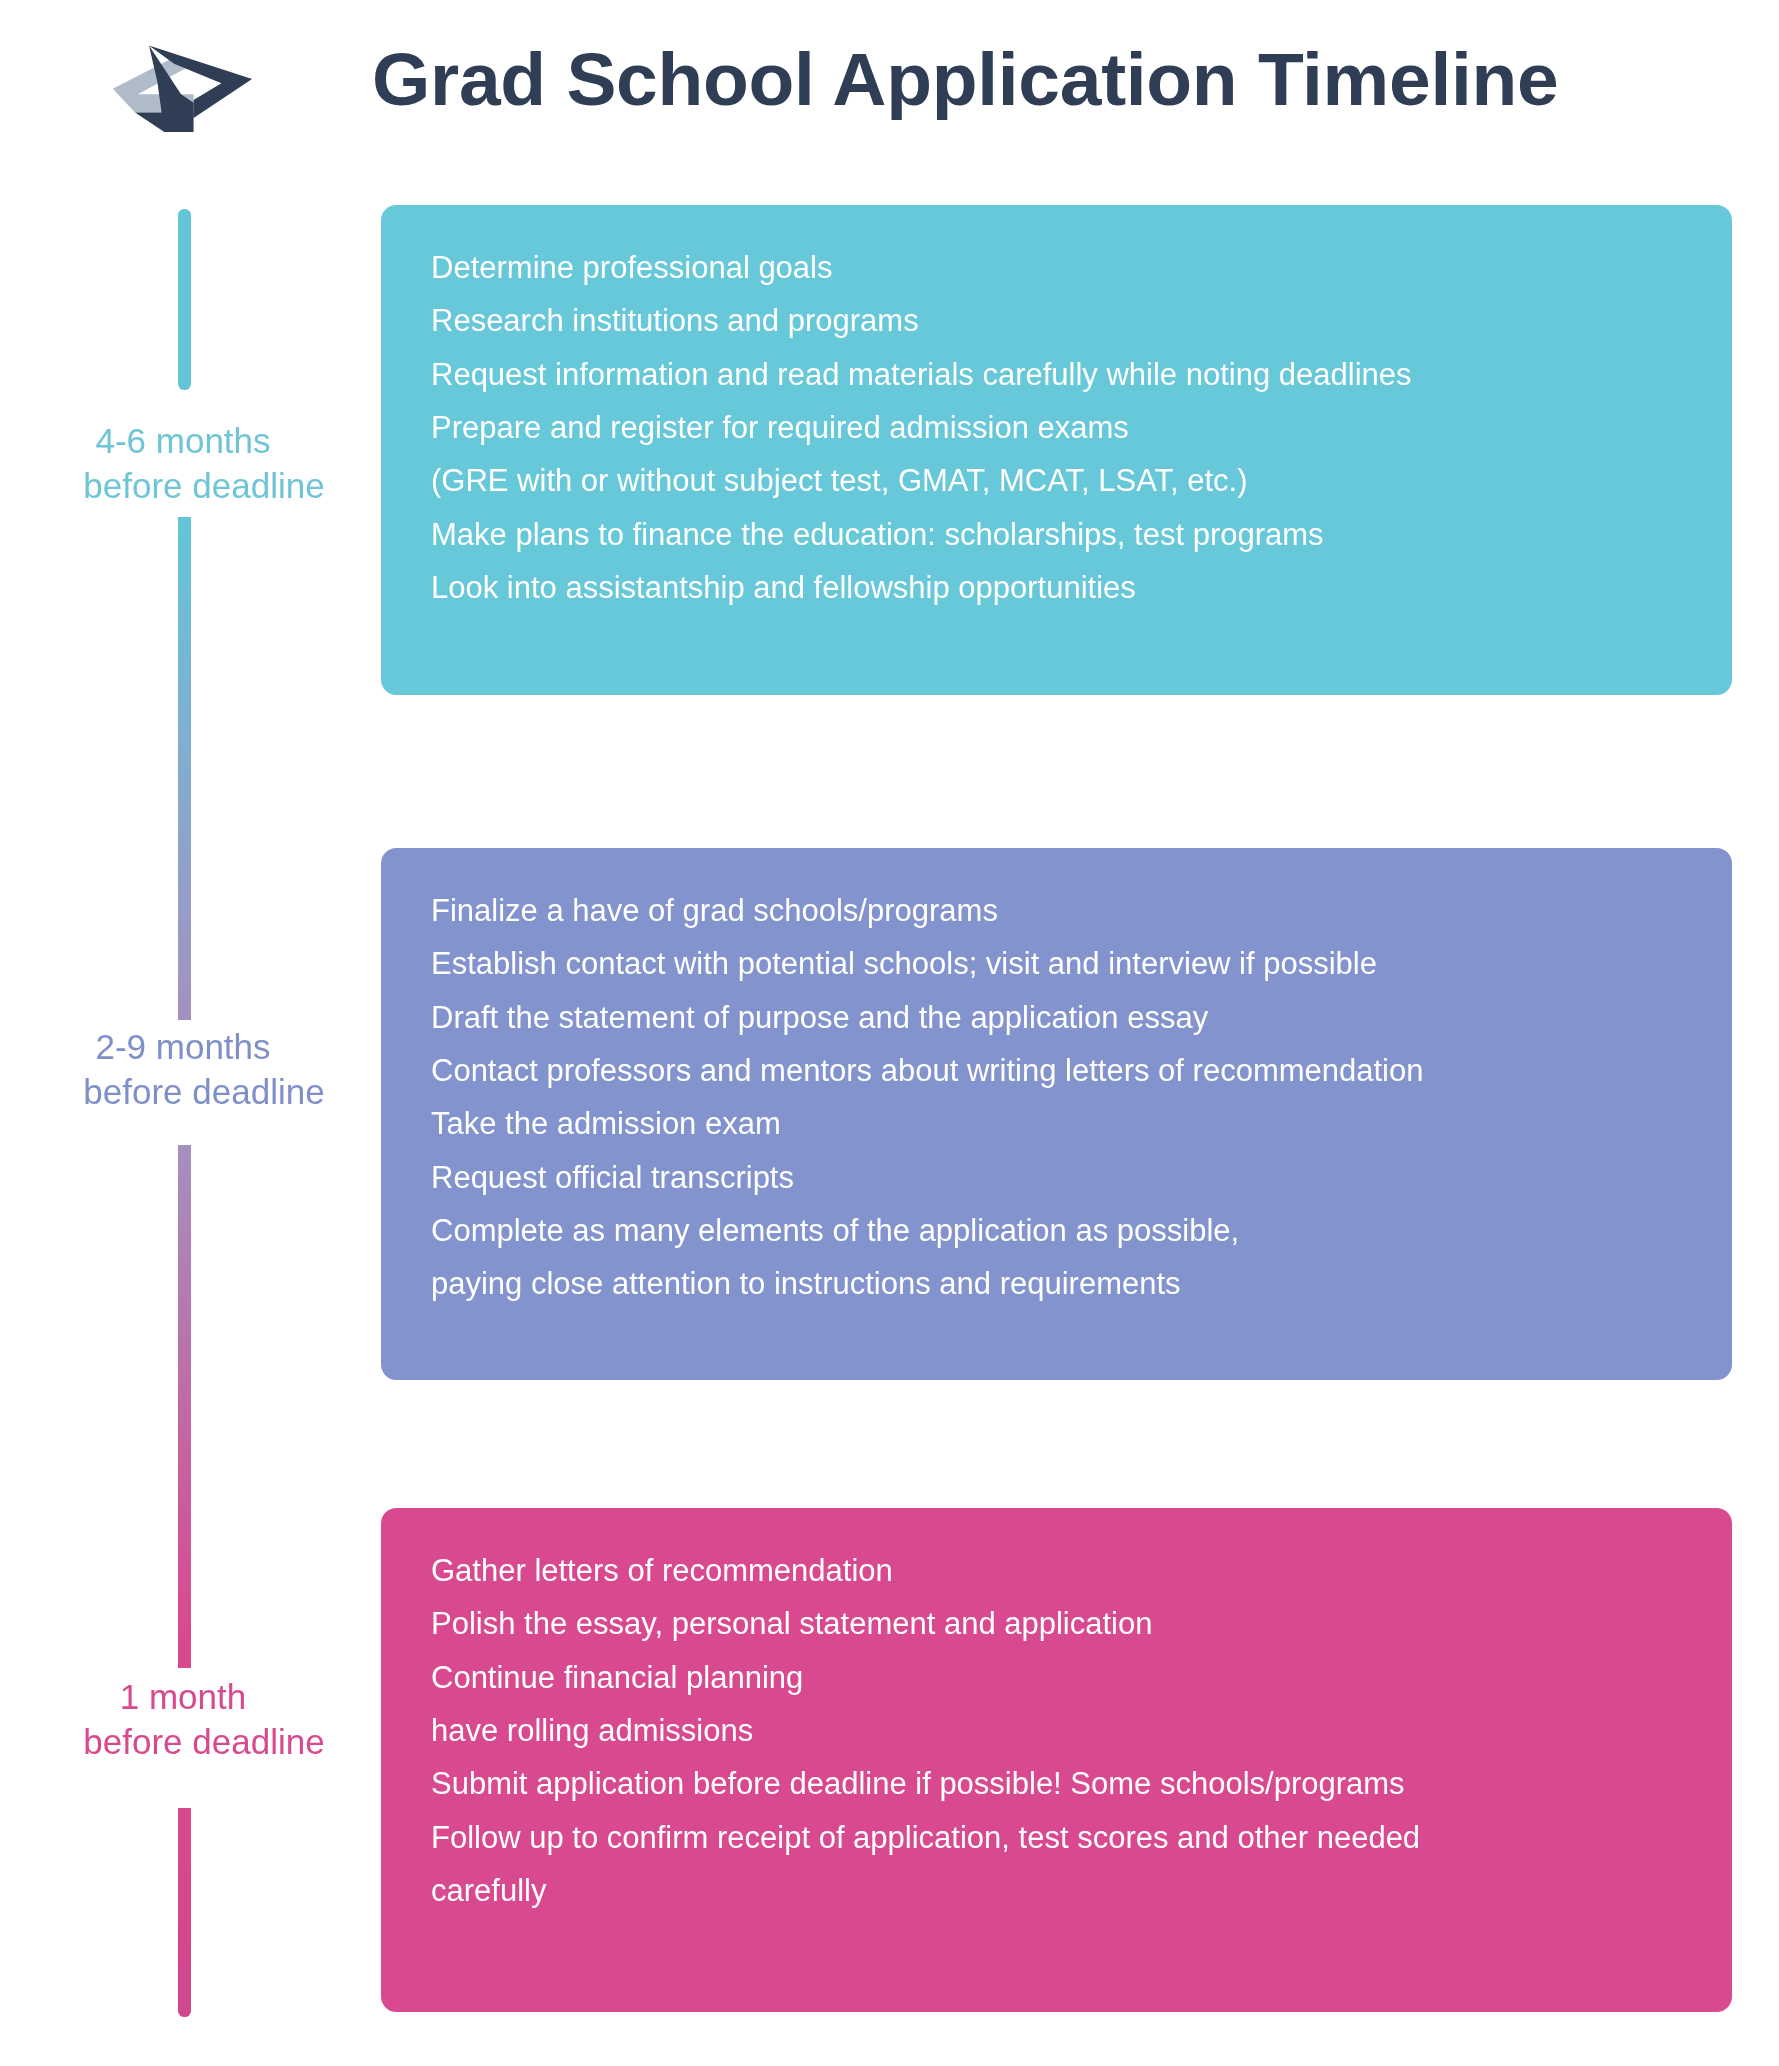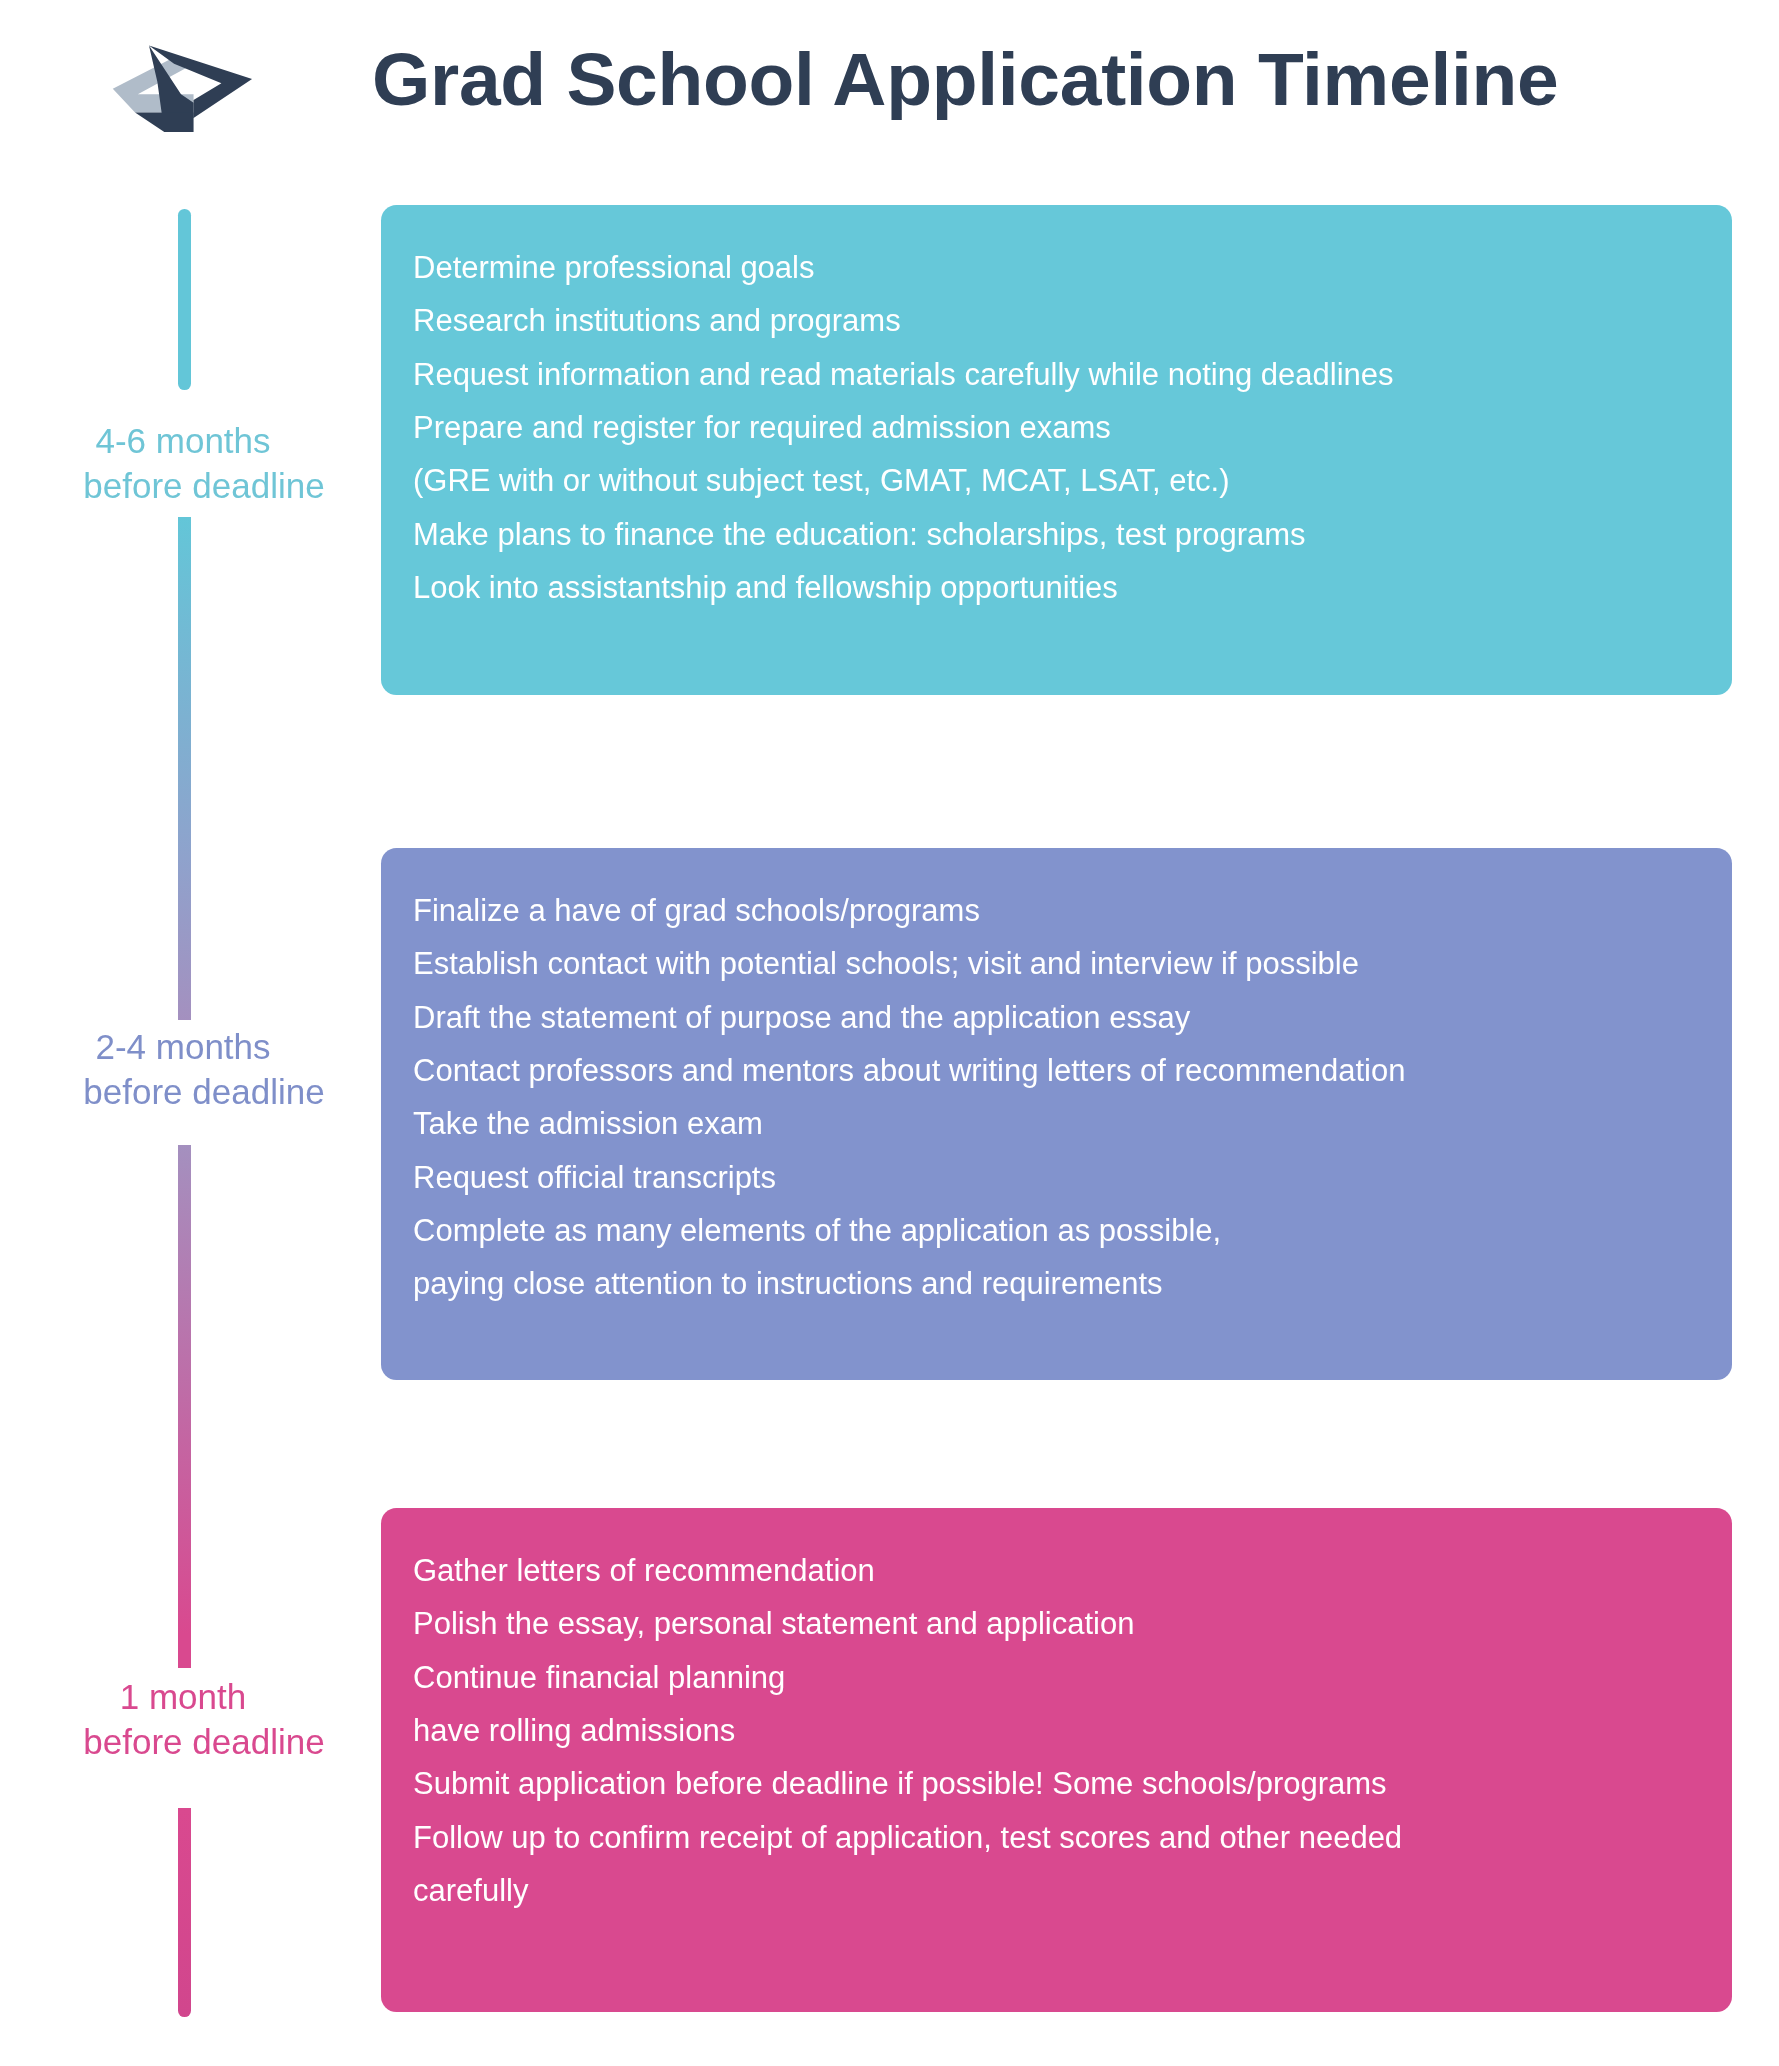--- a/index.html
+++ b/index.html
@@ -110,21 +110,21 @@
   .label-1 { top: 419px;  color: #6fc5d6; }
   .label-2 { top: 1025px; color: #7f8fc9; }
   .label-3 { top: 1675px; color: #d9498f; }
 
   
   .block {
     position: absolute;
     left: 362px;
     width: 1351px;
     border-radius: 15.4px;
-    padding: 36px 34px 34px 32px;
+    padding: 36px 34px 34px 50px;
   }
 
   .block .line {
     color: #ffffff;
     font-size: 31px;
     font-weight: 400;
     line-height: 1.72;
     white-space: nowrap;
   }
 
@@ -167,21 +167,21 @@
   <div class="rail rail-seg-2-bot"></div>
   <div class="rail rail-seg-3-top"></div>
   <div class="rail rail-seg-3-bot"></div>
 
   <div class="stage-label label-1">
     <span>4-6 months</span>
     <span class="l2">before deadline</span>
   </div>
 
   <div class="stage-label label-2">
-    <span>2-4 months</span>
+    <span>2-9 months</span>
     <span class="l2">before deadline</span>
   </div>
 
   <div class="stage-label label-3">
     <span>1 month</span>
     <span class="l2">before deadline</span>
   </div>
 
   <div class="block block-1">
     <div class="line">Determine professional goals</div>

